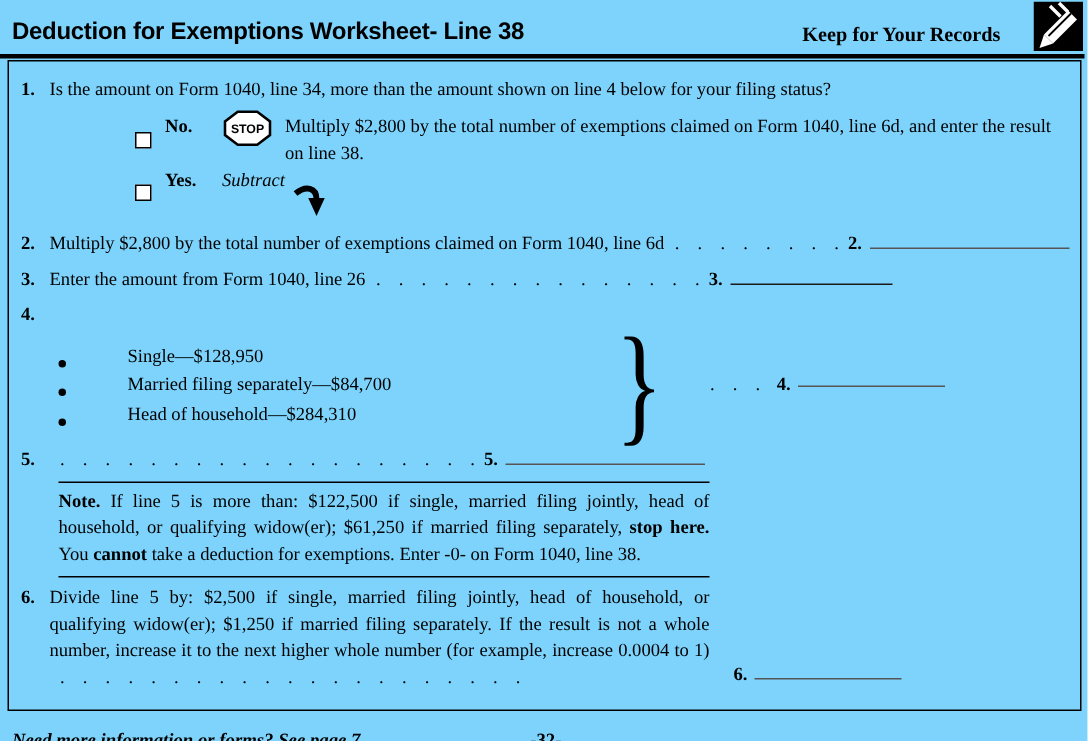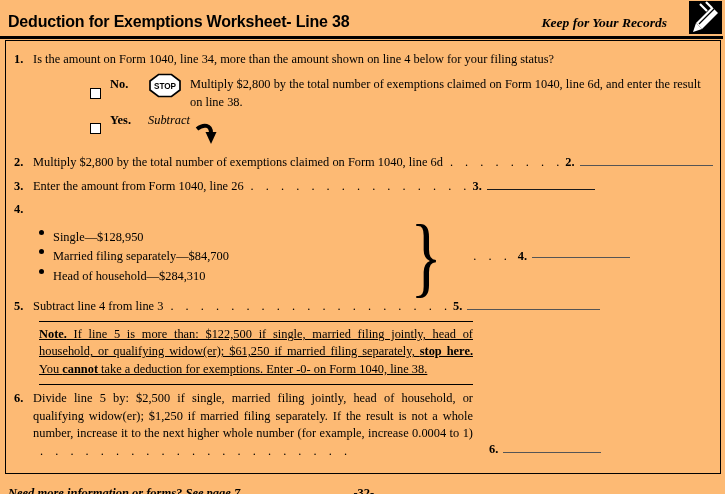--- a/index.html
+++ b/index.html
@@ -2,31 +2,31 @@
 <html><head>
 <meta charset="utf-8">
 <style>
   * { margin:0; padding:0; box-sizing:border-box; }
   html,body { background:#fff; }
   body {
     width:725px; height:494px;
     font-family:"Liberation Serif", serif;
     color:#000; font-size:12.4px;
   }
-  .page { position:relative; width:725px; height:494px; overflow:hidden; background:#fdba74; padding-top:13px; }
+  .page { position:relative; width:725px; height:494px; overflow:hidden; background:#7dd3fc; padding-top:13px; }
 
   
   .header {
     display:flex; justify-content:space-between; align-items:flex-end;
     padding:0 50px 5px 8px;
     border-bottom:3px solid #000;
     margin-right:2px;
   }
   .title { font-family:"Liberation Sans", sans-serif; font-weight:bold; font-size:16px; letter-spacing:-0.2px; }
-  .keep  { font-weight:bold; font-style:italic; font-size:13.5px; padding-right:6px; }
+  .keep  { font-weight:bold; font-size:13.5px; padding-right:6px; }
   .pencil { position:absolute; top:1px; right:3px; width:33px; height:33px; }
 
   
   .box {
     margin:1px 4px 0 5px;
     border:1.6px solid #000;
     padding:6px 7px 4px 3px;
     height:434px; overflow:hidden;
   }
   .row { display:flex; align-items:baseline; }
@@ -51,32 +51,32 @@
   .stop-wrap { flex:0 0 36px; align-self:flex-start; margin-top:-3px; }
   .no-text { width:525px; line-height:1.45; margin-left:6px; }
   .continue-arrow { align-self:center; margin-left:5px; transform:translateY(9px); }
 
   .r2 { margin-top:11px; }
   .r3 { margin-top:9px; }
   .r4 { margin-top:8px; }
 
   .bullets-area { display:flex; align-items:center; margin:2px 0 0 30px; }
   .bullet-list { width:352px; }
-  .bullet-item { display:flex; align-items:flex-start; margin:4.5px 0; }
+  .bullet-item { display:flex; align-items:flex-end; margin:4.5px 0;gap:32px; }
   .bullet-dot { width:5px; height:5px; border-radius:50%; background:#000; flex:0 0 5px; margin-right:9px; }
   .brace { font-size:88px; line-height:76px; font-weight:400; transform:scaleX(0.75); margin-left:14px; }
   .bullets-area .leaders { margin:0 10px 0 26px; }
 
   .r5 { margin-top:4px; }
 
   .note {
     margin:7px 0 0 30px; width:434px;
     border-top:1.9px solid #000; border-bottom:1.9px solid #000;
     padding:4px 0 6px;
-    text-align:justify; line-height:1.4;text-decoration:underline;
+    text-align:justify; line-height:1.4;
   }
 
   .r6 { margin-top:5px; }
   .r6-para { width:440px; text-align:justify; line-height:1.42; }
   .r6-answer { display:flex; align-items:baseline; align-self:flex-end; margin:0 0 3px 16px; }
 
   .footer { position:absolute; top:486px; left:8px; width:705px; display:flex; align-items:baseline; }
   .footer-info { font-weight:bold; font-style:italic; font-size:12.5px; }
   .footer-page { font-weight:bold; font-size:12.5px; margin-left:110px; }
 </style>
@@ -168,21 +168,20 @@
         </div>
       </div>
       <span class="brace">}</span>
       <span class="leaders">. . .</span>
       <span class="ref">4.</span>
       <span class="blank" style="width:98px;"></span>
     </div>
 
     <div class="row r5">
       <span class="num">5.</span>
-      <span class="nowrap">Subtract line 4 from line 3</span>
       <span class="leaders">. . . . . . . . . . . . . . . . . . .</span>
       <span class="ref">5.</span>
       <span class="blank" style="width:133px;"></span>
     </div>
 
     <div class="note">
       <span class="bold">Note.</span><span> If line 5 is more than: $122,500 if single, married filing jointly, head of household, or qualifying widow(er); $61,250 if married filing separately, </span><span class="bold">stop here.</span><span> You </span><span class="bold">cannot</span><span> take a deduction for exemptions. Enter -0- on Form 1040, line 38.</span>
     </div>
 
     <div class="row r6">

